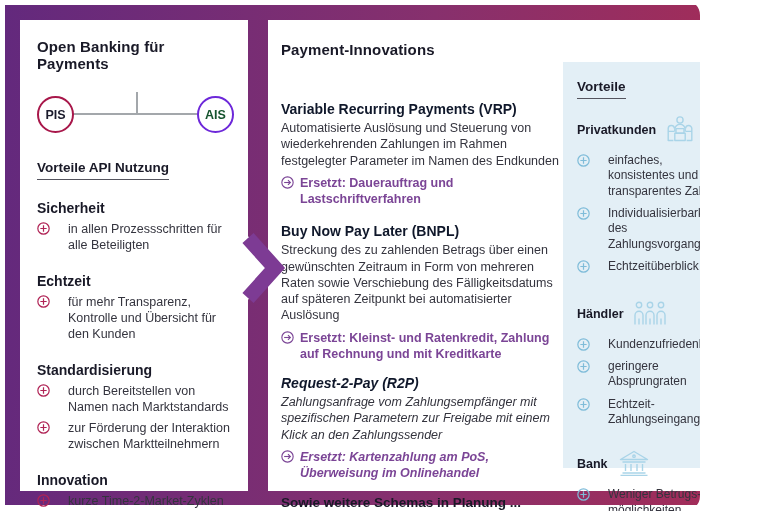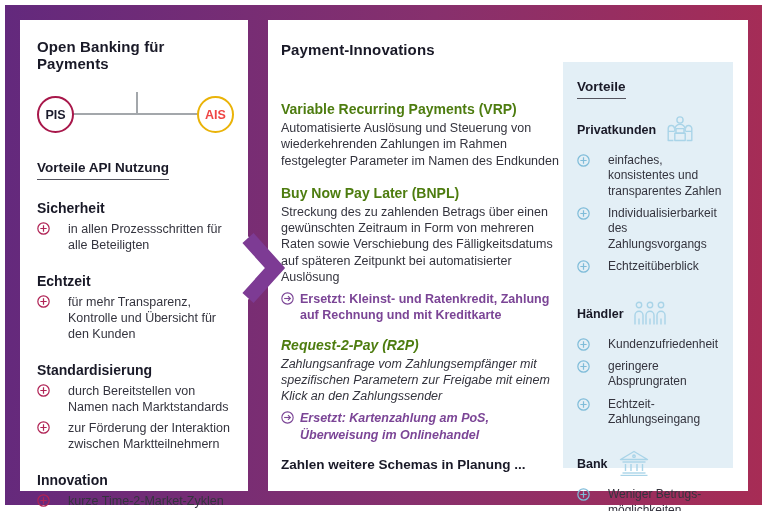--- a/index.html
+++ b/index.html
@@ -1,48 +1,48 @@
 <!DOCTYPE html>
 <html><head>
 <meta charset="utf-8">
 <style>
   html,body{margin:0;padding:0;}
   body{font-family:"Liberation Sans",sans-serif;background:#ffffff;}
-  .canvas{position:relative;width:768px;height:511px;background:#ffffff;overflow:hidden;}
+  .canvas{position:relative;width:700px;height:511px;background:#ffffff;overflow:hidden;border-radius:15px;}
   .frame{position:absolute;left:5px;top:5px;width:757px;height:500px;
          background:linear-gradient(93deg,#63297d 0%,#87306d 55%,#a72c55 100%);}
   .panel{position:absolute;background:#ffffff;box-sizing:border-box;}
   .left-panel{left:20px;top:20px;width:228px;height:471px;padding:18px 14px 0 17px;}
   .mid-panel{left:268px;top:20px;width:480px;height:471px;padding:0;}
   .mid-content{position:absolute;left:13px;top:0;width:280px;}
 
   .panel-title{font-size:15px;font-weight:bold;color:#191927;letter-spacing:.1px;}
   .mid-content .panel-title{padding-top:21px;}
 
   
   .diagram{position:relative;height:42px;margin-top:24px;}
   .node{position:absolute;top:0;width:33px;height:33px;border-radius:50%;background:#fff;
         display:flex;align-items:center;justify-content:center;font-weight:bold;font-size:12.5px;z-index:2;text-align:center;}
   .node-pis{left:0;border:2.5px solid #a8174a;color:#1b1b2c;}
-  .node-ais{right:0;border:2px solid #eab308;color:#ef4444;}
+  .node-ais{right:0;border:2px solid #6d28d9;color:#14532d;}
   .h-line{position:absolute;left:28px;right:28px;top:17px;height:2px;background:#a3a7ab;}
   .v-line{position:absolute;left:50%;top:-4px;width:2px;height:22px;background:#a3a7ab;}
 
   .subheading{display:inline-block;font-size:13.5px;font-weight:bold;color:#191927;
               border-bottom:1.5px solid #54545e;padding-bottom:4px;}
   .left-panel .subheading{margin-top:22px;}
 
   .section-title{font-size:14px;font-weight:bold;color:#191927;margin-top:20px;}
   .bullet{display:flex;gap:18px;margin-top:5px;font-size:12.5px;line-height:1.28;color:#34343e;}
   .bullet .ico{flex:0 0 13px;height:13px;margin-top:1px;}
   .crimson{color:#b02355;}
   .blue{color:#7fbcd9;}
 
   
-  .innov-title{font-size:14px;font-weight:bold;color:#4d7c0f;}
+  .innov-title{font-size:14px;font-weight:bold;color:#0f172a;}
   .innov-desc{font-size:12.5px;line-height:1.3;color:#34343e;margin-top:3px;}
   .replaces{display:flex;gap:6px;margin-top:6px;font-size:12.5px;line-height:1.3;
             color:#7b4596;font-weight:bold;}
   .replaces .ico{flex:0 0 13px;height:13px;margin-top:1px;}
   .innov-vrp{margin-top:43px;}
   .innov-bnpl{margin-top:16px;}
   .innov-r2p{margin-top:13px;font-style:italic;}
   .footer-note{font-size:13.5px;font-weight:bold;color:#191927;margin-top:14px;}
 
   
@@ -149,20 +149,30 @@
     </svg>
   </div>
 
   <div class="panel mid-panel">
     <div class="mid-content">
       <div class="panel-title">Payment-Innovations</div>
 
       <div class="innov-vrp">
         <div class="innov-title">Variable Recurring Payments (VRP)</div>
         <div class="innov-desc">Automatisierte Auslösung und Steuerung von wiederkehrenden Zahlungen im Rahmen festgelegter Parameter im Namen des Endkunden</div>
+        <div class="replaces">
+          <span class="ico">
+            <svg width="13" height="13" viewBox="0 0 14 14">
+                <circle cx="7" cy="7" r="6.1" fill="none" stroke="currentColor" stroke-width="1.2"></circle>
+                <path d="M3.4 7H9.8" fill="none" stroke="currentColor" stroke-width="1.2"></path>
+                <path d="M7.5 4.4L10.1 7L7.5 9.6" fill="none" stroke="currentColor" stroke-width="1.2"></path>
+              </svg>
+          </span>
+          <span>Ersetzt: Dauerauftrag und Lastschriftverfahren</span>
+        </div>
       </div>
 
       <div class="innov-bnpl">
         <div class="innov-title">Buy Now Pay Later (BNPL)</div>
         <div class="innov-desc">Streckung des zu zahlenden Betrags über einen gewünschten Zeitraum in Form von mehreren Raten sowie Verschiebung des Fälligkeitsdatums auf späteren Zeitpunkt bei automatisierter Auslösung</div>
         <div class="replaces">
           <span class="ico">
             <svg width="13" height="13" viewBox="0 0 14 14">
                 <circle cx="7" cy="7" r="6.1" fill="none" stroke="currentColor" stroke-width="1.2"></circle>
                 <path d="M3.4 7H9.8" fill="none" stroke="currentColor" stroke-width="1.2"></path>
@@ -181,21 +191,21 @@
             <svg width="13" height="13" viewBox="0 0 14 14">
                 <circle cx="7" cy="7" r="6.1" fill="none" stroke="currentColor" stroke-width="1.2"></circle>
                 <path d="M3.4 7H9.8" fill="none" stroke="currentColor" stroke-width="1.2"></path>
                 <path d="M7.5 4.4L10.1 7L7.5 9.6" fill="none" stroke="currentColor" stroke-width="1.2"></path>
               </svg>
           </span>
           <span>Ersetzt: Kartenzahlung am PoS, Überweisung im Onlinehandel</span>
         </div>
       </div>
 
-      <div class="footer-note">Zahlen weitere Schemas in Planung ...</div>
+      <div class="footer-note">Sowie weitere Schemas in Planung ...</div>
     </div>
 
     <div class="benefits">
       <div class="subheading">Vorteile</div>
 
       <div>
         <div class="group-header">
           <span class="group-title">Privatkunden</span>
           <span class="group-icon">
             <svg width="30" height="27" viewBox="0 0 30 27">

